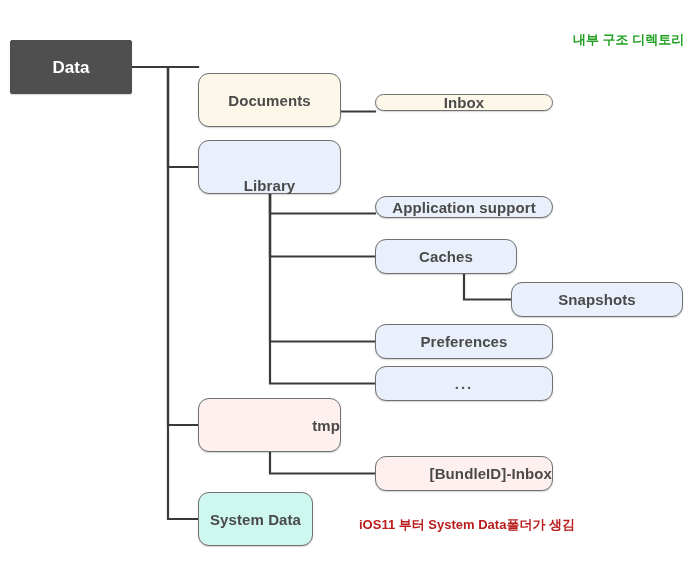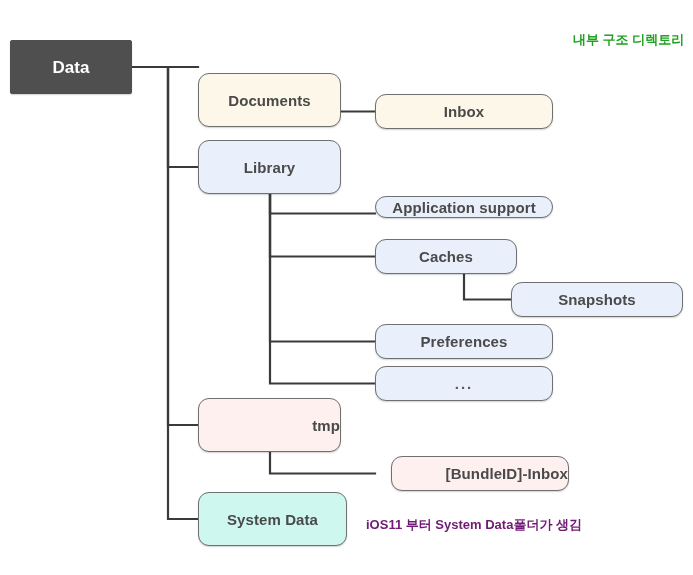--- a/index.html
+++ b/index.html
@@ -108,50 +108,50 @@
       </g>
   </svg>
 
   <div id="node-layer">
       <div class="node root" style="left: 10px; top: 40px; width: 122px; height: 54px;">
         <span class="node-label">Data</span>
       </div>
       <div class="node cream" style="left: 198px; top: 40px; width: 143px; height: 54px; margin-top: 33px;">
         <span class="node-label">Documents</span>
       </div>
-      <div class="node cream" style="left: 375px; top: 94px; width: 178px; height: 35px;">
+      <div class="node cream" style="left: 375px; top: 94px; width: 178px; height: 17px;">
         <span class="node-label">Inbox</span>
       </div>
-      <div class="node blue" style="left: 198px; top: 140px; width: 143px; height: 54px;">
+      <div class="node blue" style="left: 198px; top: 140px; width: 143px; height: 54px; align-items: flex-end;">
         <span class="node-label">Library</span>
       </div>
       <div class="node blue" style="left: 375px; top: 196px; width: 178px; height: 22px;">
         <span class="node-label">Application support</span>
       </div>
       <div class="node blue" style="left: 375px; top: 239px; width: 142px; height: 35px;">
         <span class="node-label">Caches</span>
       </div>
       <div class="node blue" style="left: 511px; top: 282px; width: 172px; height: 35px; text-align: right;">
         <span class="node-label">Snapshots</span>
       </div>
       <div class="node blue" style="left: 375px; top: 324px; width: 178px; height: 35px;">
         <span class="node-label">Preferences</span>
       </div>
       <div class="node blue dots" style="left: 375px; top: 366px; width: 178px; height: 35px;">
         <span class="node-label">...</span>
       </div>
       <div class="node pink" style="left: 198px; top: 398px; width: 143px; height: 54px;">
         <span class="node-label">tmp</span>
       </div>
-      <div class="node pink" style="left: 375px; top: 456px; width: 178px; height: 35px; margin-left: 16px;">
+      <div class="node pink" style="left: 375px; top: 456px; width: 178px; height: 35px;">
         <span class="node-label">[BundleID]-Inbox</span>
       </div>
-      <div class="node mint" style="left: 198px; top: 492px; width: 149px; height: 54px;">
+      <div class="node mint" style="left: 198px; top: 492px; width: 115px; height: 54px;">
         <span class="node-label">System Data</span>
       </div>
     </div>
 
   <div id="annotation-layer">
       <div class="annotation" style="left: 533px; top: 33px; color: rgb(33, 161, 33); padding-left: 40px;">내부 구조 디렉토리</div>
-      <div class="annotation" style="left: 359px; top: 518px; color: #701a75; margin-left: 7px;">iOS11 부터 System Data폴더가 생김</div>
+      <div class="annotation" style="left: 359px; top: 518px; color: #b91c1c;">iOS11 부터 System Data폴더가 생김</div>
     </div>
 
 </div>
 
 </body></html>

